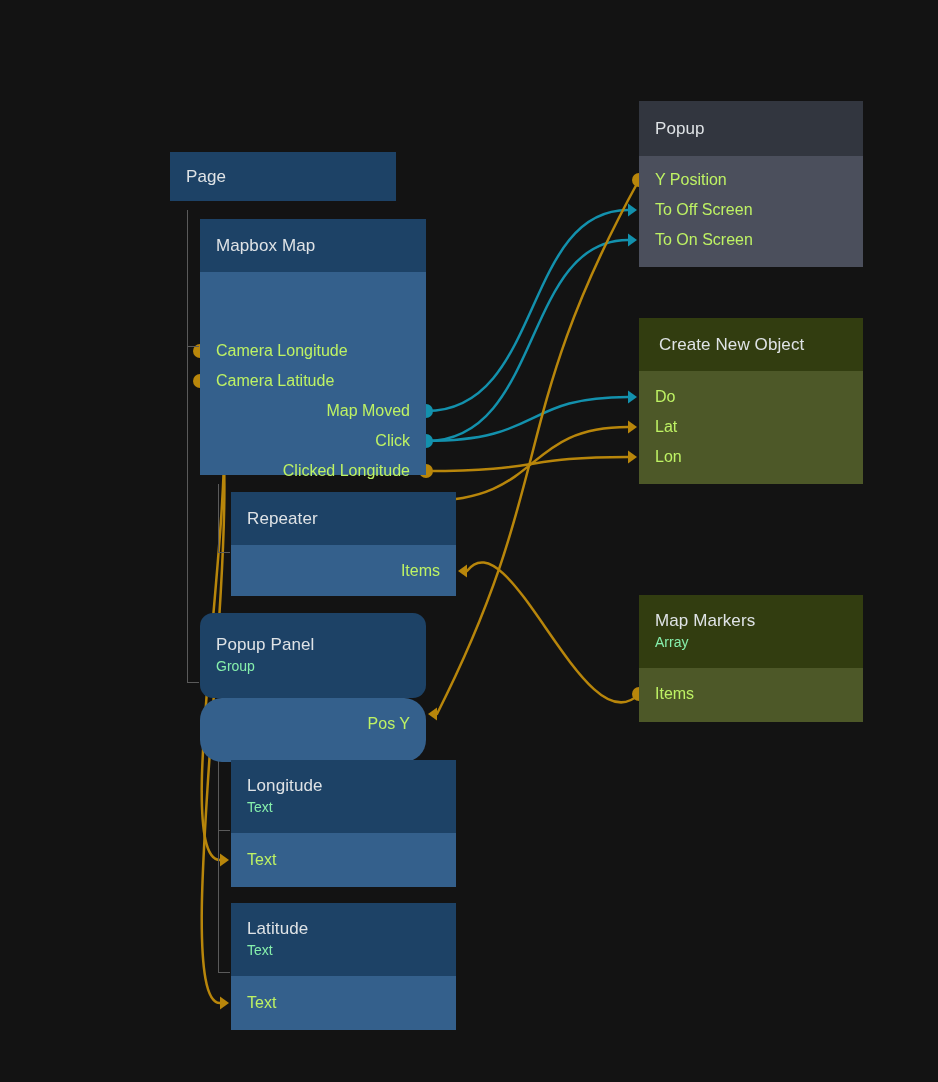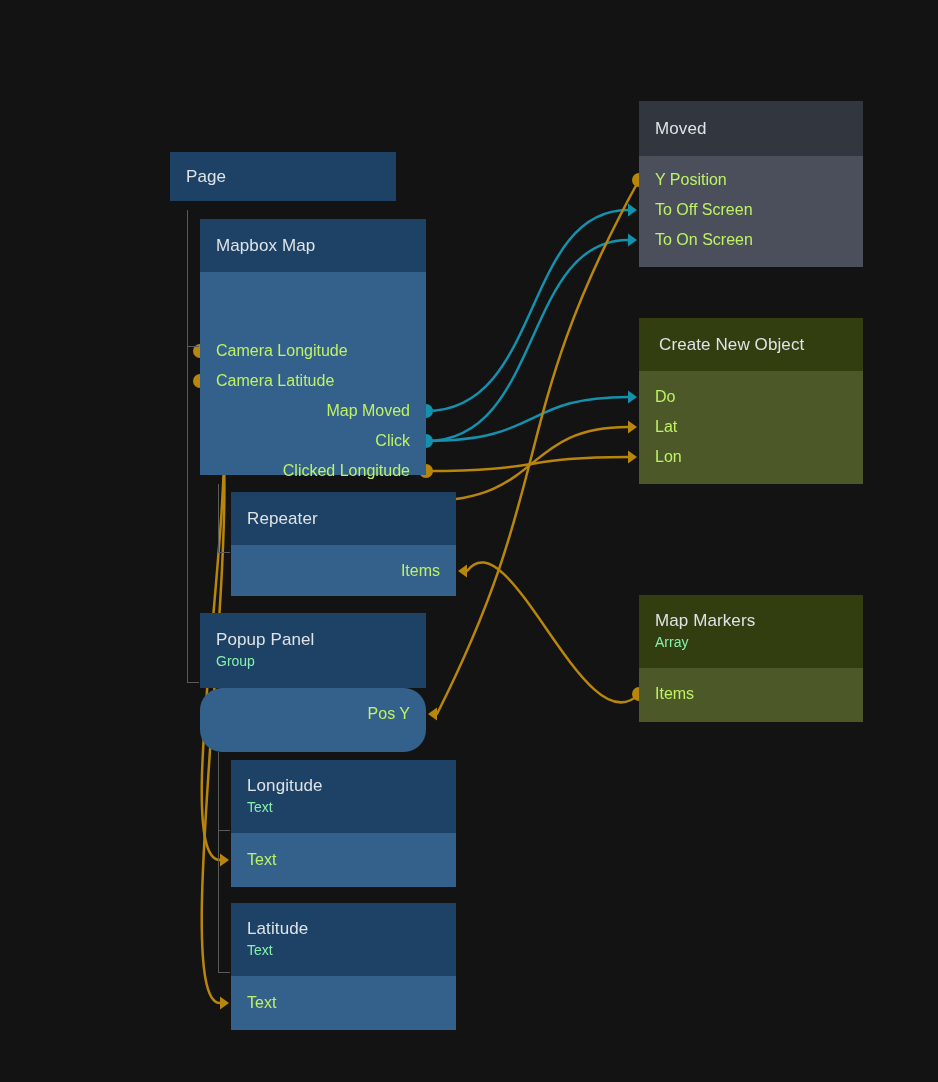--- a/index.html
+++ b/index.html
@@ -91,21 +91,21 @@
       </div>
       <div class="node blue" style="left: 231px; top: 492px; width: 225px;">
         <div class="nhead" style="height: 53px;">
           <div class="ntitle">Repeater</div>
         </div>
         <div class="nbody" style="height: 51px;">
           <div class="port out" style="top: 16px;">Items</div>
         </div>
       </div>
       <div class="node blue" style="left: 200px; top: 613px; width: 226px;">
-        <div class="nhead" style="height: 75px;">
+        <div class="nhead" style="height: 85px; border-radius: 13px;">
           <div class="ntitle">Popup Panel</div>
           <div class="nsub">Group</div>
         </div>
         <div class="nbody" style="height: 64px; border-radius: 22px;">
           <div class="port out" style="top: 16px;">Pos Y</div>
         </div>
       </div>
       <div class="node blue" style="left: 231px; top: 760px; width: 225px;">
         <div class="nhead" style="height: 73px;">
           <div class="ntitle">Longitude</div>
@@ -119,21 +119,21 @@
         <div class="nhead" style="height: 73px;">
           <div class="ntitle">Latitude</div>
           <div class="nsub">Text</div>
         </div>
         <div class="nbody" style="height: 54px;">
           <div class="port in" style="top: 17px;">Text</div>
         </div>
       </div>
       <div class="node gray" style="left: 639px; top: 101px; width: 224px;">
         <div class="nhead" style="height: 55px;">
-          <div class="ntitle">Moved</div>
+          <div class="ntitle">Popup</div>
         </div>
         <div class="nbody" style="height: 111px;">
           <div class="port in" style="top: 14px;">Y Position</div>
           <div class="port in" style="top: 44px;">To Off Screen</div>
           <div class="port in" style="top: 74px;">To On Screen</div>
         </div>
       </div>
       <div class="node green" style="left: 639px; top: 318px; width: 224px;">
         <div class="nhead" style="height: 53px; padding-left: 20px;">
           <div class="ntitle">Create New Object</div>

